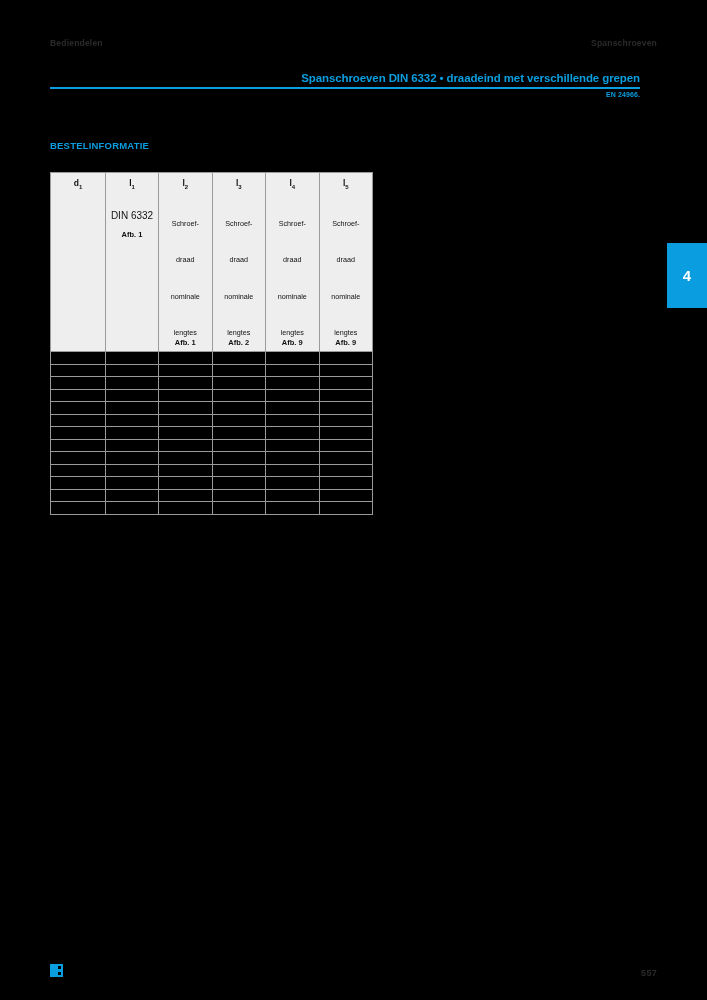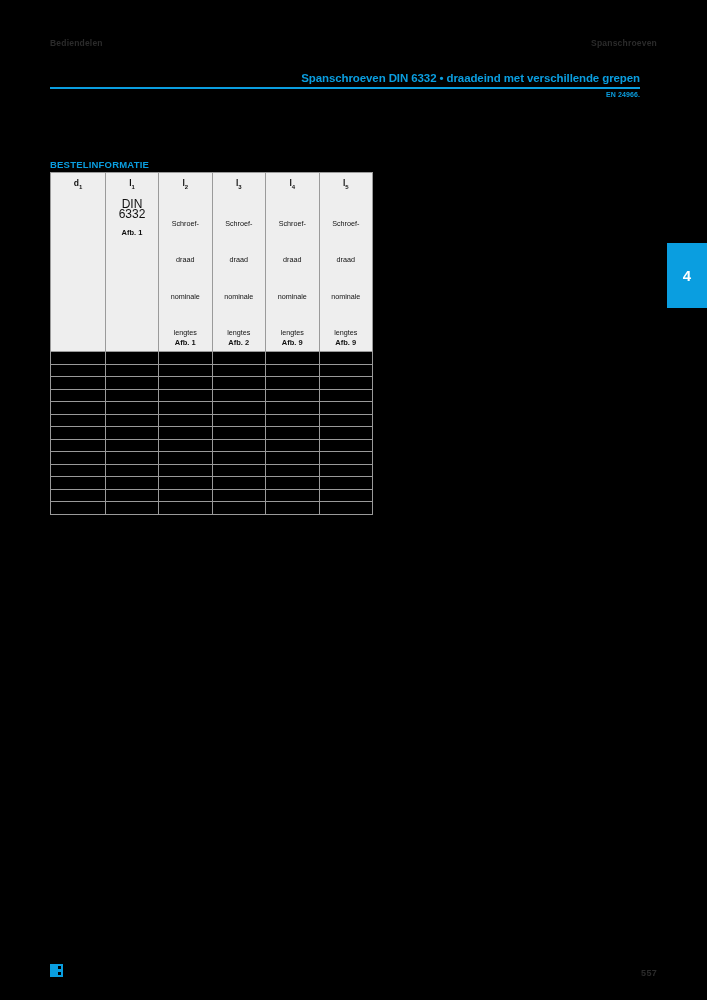--- a/index.html
+++ b/index.html
@@ -70,21 +70,20 @@
 
   
   .section-heading {
     position: absolute;
     top: 140px;
     left: 50px;
     font-size: 9.5px;
     font-weight: bold;
     color: #0a9ee0;
     letter-spacing: 0.2px;
-    margin-top: 19px;
   }
 
   
   .spec-table {
     position: absolute;
     top: 172px;
     left: 50px;
     width: 322px;
     border-collapse: collapse;
     table-layout: fixed;
@@ -114,23 +113,23 @@
     font-weight: bold;
     line-height: 10px;
     margin-bottom: 1px;
   }
   .hdr-sym sub {
     font-size: 6px;
     font-weight: bold;
   }
   .hdr-std {
     display: block;
-    font-size: 12px;
+    font-size: 10px;
     line-height: 10px;
-    margin-top: 7px;
+    margin-top: 19px;
   }
   .hdr-desc {
     display: block;
     font-size: 7.2px;
     line-height: 8.6px;
     margin-top: 28px;
   }
   .hdr-fig {
     display: block;
     font-size: 7.5px;

